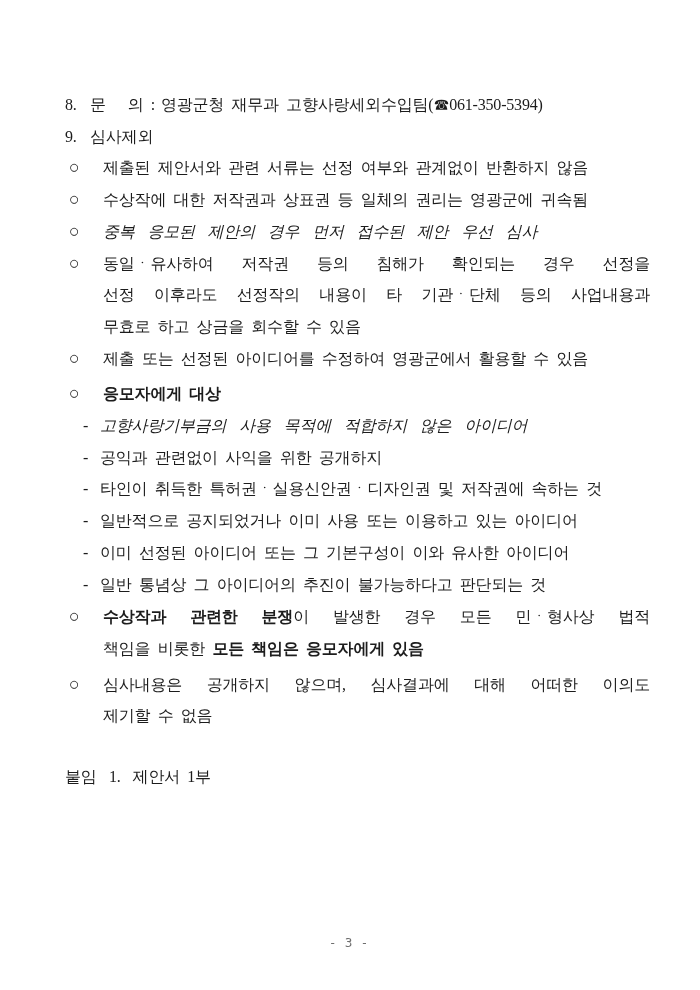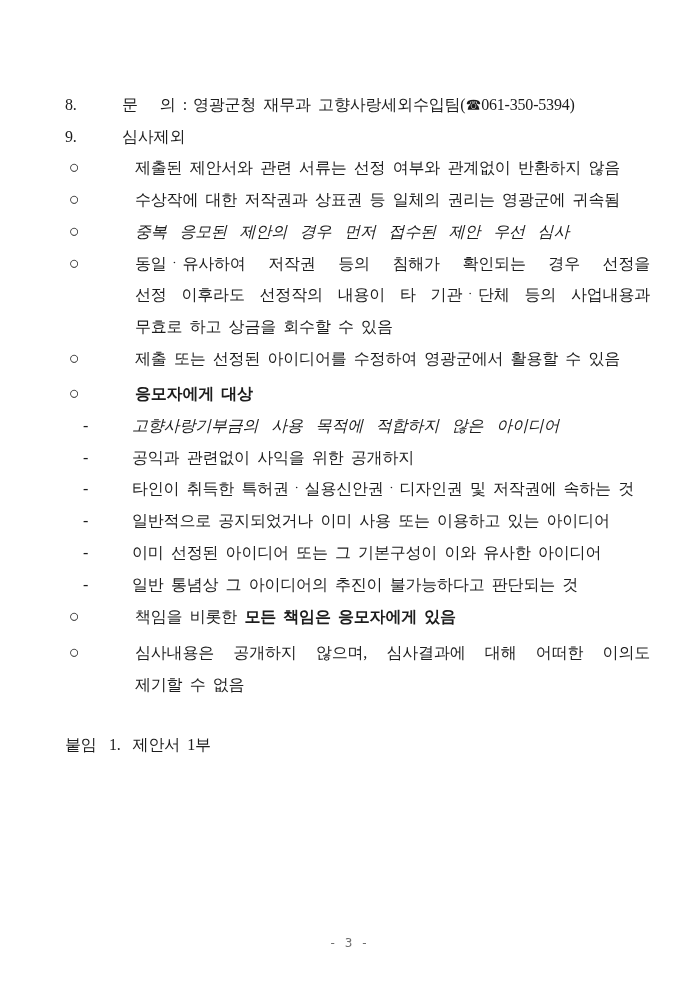--- a/index.html
+++ b/index.html
@@ -13,21 +13,21 @@
     line-height:31.7px;
     letter-spacing:-0.2px;
     word-spacing:3.5px;
     overflow:hidden;
   }
   .content{position:absolute;left:65px;right:50px;top:89px;}
   .row{display:flex;align-items:flex-start;}
   .num{flex:0 0 25px;}
   .bm{flex:0 0 38px;padding-left:4px;box-sizing:border-box;font-size:18px;}
   .dm{flex:0 0 35px;padding-left:18px;box-sizing:border-box;}
-  .cont{flex:1;min-width:0;margin-left:32px;}
+  .cont{flex:1;min-width:0;}
   .j{text-align:justify;text-align-last:justify;}
   .bold{font-weight:bold;}
   .ws9{word-spacing:9px;font-style:italic;}
   .g1{margin-top:1px;}
   .g4{margin-top:4px;}
   .g29{margin-top:29px;}
   .sp22{display:inline-block;width:22px;}
   .colon{margin:0 6px 0 7px;}
   .att-label{flex:0 0 44px;}
   .att-text{margin-left:12px;}
@@ -113,20 +113,21 @@
       <div class="cont">이미 선정된 아이디어 또는 그 기본구성이 이와 유사한 아이디어</div>
     </div>
     <div class="row">
       <span class="dm">-</span>
       <div class="cont">일반 통념상 그 아이디어의 추진이 불가능하다고 판단되는 것</div>
     </div>
 
     <div class="row g1">
       <span class="bm">○</span>
       <div class="cont">
+        <div class="j"><span class="bold">수상작과 관련한 분쟁</span><span>이 발생한 경우 모든 민ㆍ형사상 법적</span></div>
         <div><span>책임을 비롯한 </span><span class="bold">모든 책임은 응모자에게 있음</span></div>
       </div>
     </div>
 
     <div class="row g4">
       <span class="bm">○</span>
       <div class="cont">
         <div class="j">심사내용은 공개하지 않으며, 심사결과에 대해 어떠한 이의도</div>
         <div>제기할 수 없음</div>
       </div>

